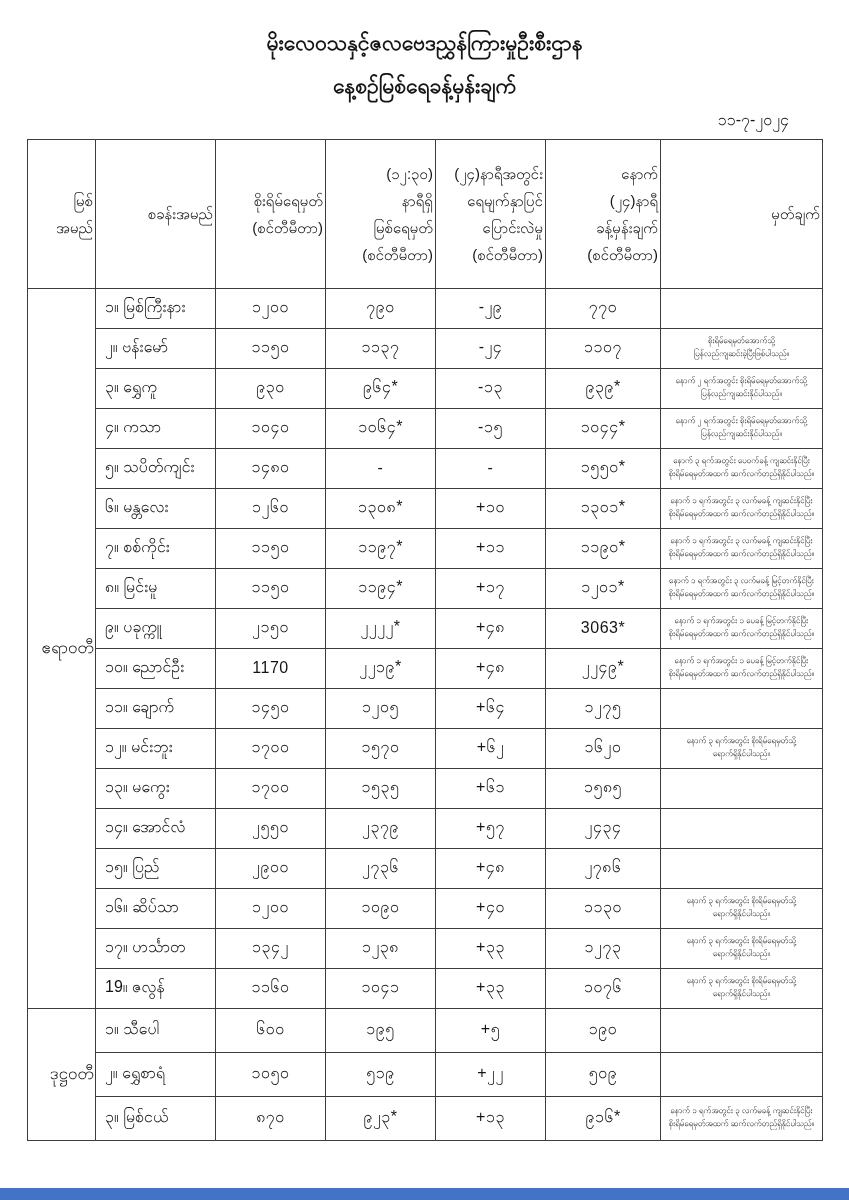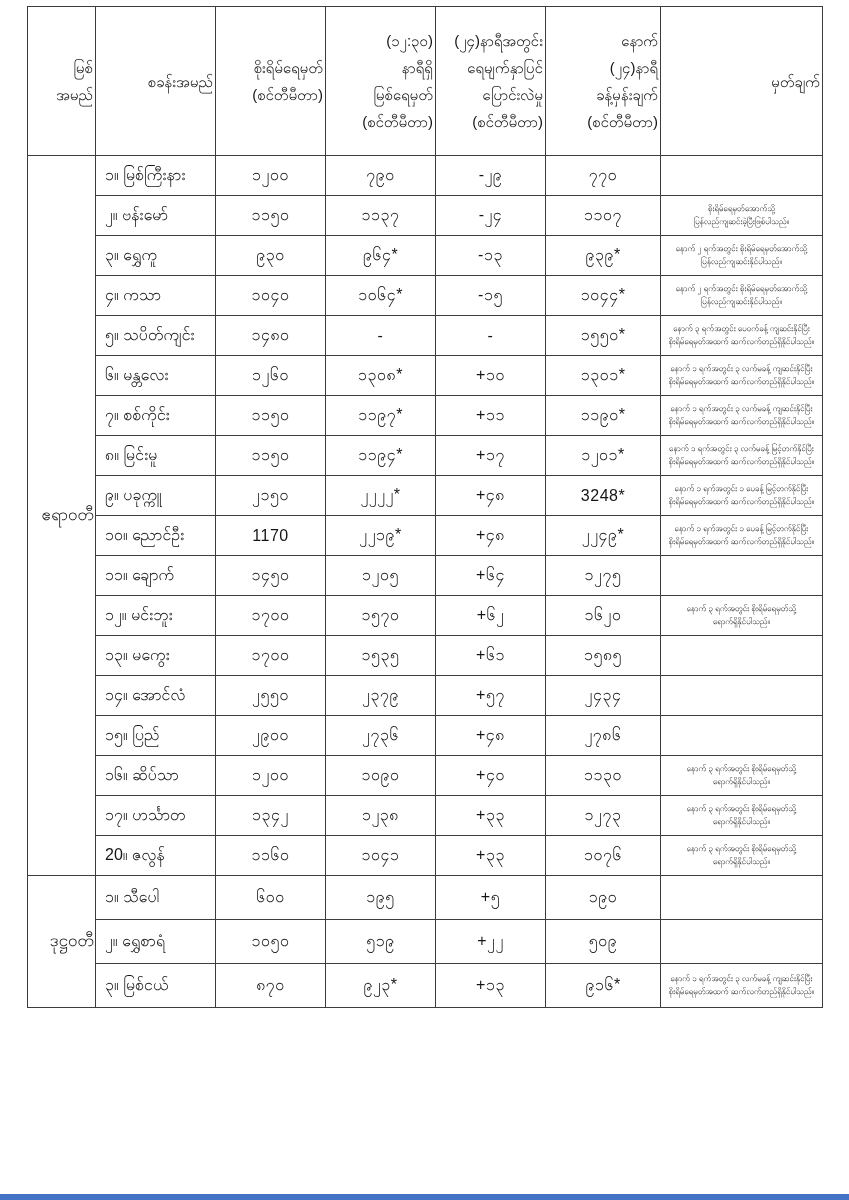--- a/index.html
+++ b/index.html
@@ -54,21 +54,26 @@
     position:absolute;
     left:0; bottom:0;
     width:849px; height:12px;
   }
 </style>
 </head>
 <body>
 
 <div class="page">
 
-
+  <div class="title-block">
+    <div class="title-line1">မိုးလေဝသနှင့်ဇလဗေဒညွှန်ကြားမှုဦးစီးဌာန</div>
+    <div class="title-line2">နေ့စဉ်မြစ်ရေခန့်မှန်းချက်</div>
+  </div>
+
+  <div class="date-line">၁၁-၇-၂၀၂၄</div>
 
   <table class="river-table">
     <colgroup>
       <col style="width:68px">
       <col style="width:120px">
       <col style="width:110px">
       <col style="width:110px">
       <col style="width:110px">
       <col style="width:115px">
       <col style="width:162px">
@@ -166,21 +171,21 @@
           <td class="num-cell">+၁၇</td>
           <td class="num-cell">၁၂၀၁*</td>
           <td class="remark-cell">နောက် ၁ ရက်အတွင်း ၃ လက်မခန့် မြင့်တက်နိုင်ပြီး
 စိုးရိမ်ရေမှတ်အထက် ဆက်လက်တည်ရှိနိုင်ပါသည်။</td>
         </tr>
         <tr class="sec0">
           <td class="station-cell">၉။ ပခုက္ကူ</td>
           <td class="num-cell">၂၁၅၀</td>
           <td class="num-cell">၂၂၂၂*</td>
           <td class="num-cell">+၄၈</td>
-          <td class="num-cell">3248*</td>
+          <td class="num-cell">3063*</td>
           <td class="remark-cell">နောက် ၁ ရက်အတွင်း ၁ ပေခန့် မြင့်တက်နိုင်ပြီး
 စိုးရိမ်ရေမှတ်အထက် ဆက်လက်တည်ရှိနိုင်ပါသည်။</td>
         </tr>
         <tr class="sec0">
           <td class="station-cell">၁၀။ ညောင်ဦး</td>
           <td class="num-cell">1170</td>
           <td class="num-cell">၂၂၁၉*</td>
           <td class="num-cell">+၄၈</td>
           <td class="num-cell">၂၂၄၉*</td>
           <td class="remark-cell">နောက် ၁ ရက်အတွင်း ၁ ပေခန့် မြင့်တက်နိုင်ပြီး
@@ -239,21 +244,21 @@
         <tr class="sec0">
           <td class="station-cell">၁၇။ ဟင်္သာတ</td>
           <td class="num-cell">၁၃၄၂</td>
           <td class="num-cell">၁၂၃၈</td>
           <td class="num-cell">+၃၃</td>
           <td class="num-cell">၁၂၇၃</td>
           <td class="remark-cell">နောက် ၃ ရက်အတွင်း စိုးရိမ်ရေမှတ်သို့
 ရောက်ရှိနိုင်ပါသည်။</td>
         </tr>
         <tr class="sec0">
-          <td class="station-cell">20။ ဇလွန်</td>
+          <td class="station-cell">19။ ဇလွန်</td>
           <td class="num-cell">၁၁၆၀</td>
           <td class="num-cell">၁၀၄၁</td>
           <td class="num-cell">+၃၃</td>
           <td class="num-cell">၁၀၇၆</td>
           <td class="remark-cell">နောက် ၃ ရက်အတွင်း စိုးရိမ်ရေမှတ်သို့
 ရောက်ရှိနိုင်ပါသည်။</td>
         </tr>
         <tr class="sec1">
           <td rowspan="3" class="river-cell">ဒုဋ္ဌဝတီ</td>
           <td class="station-cell">၁။ သီပေါ</td>

